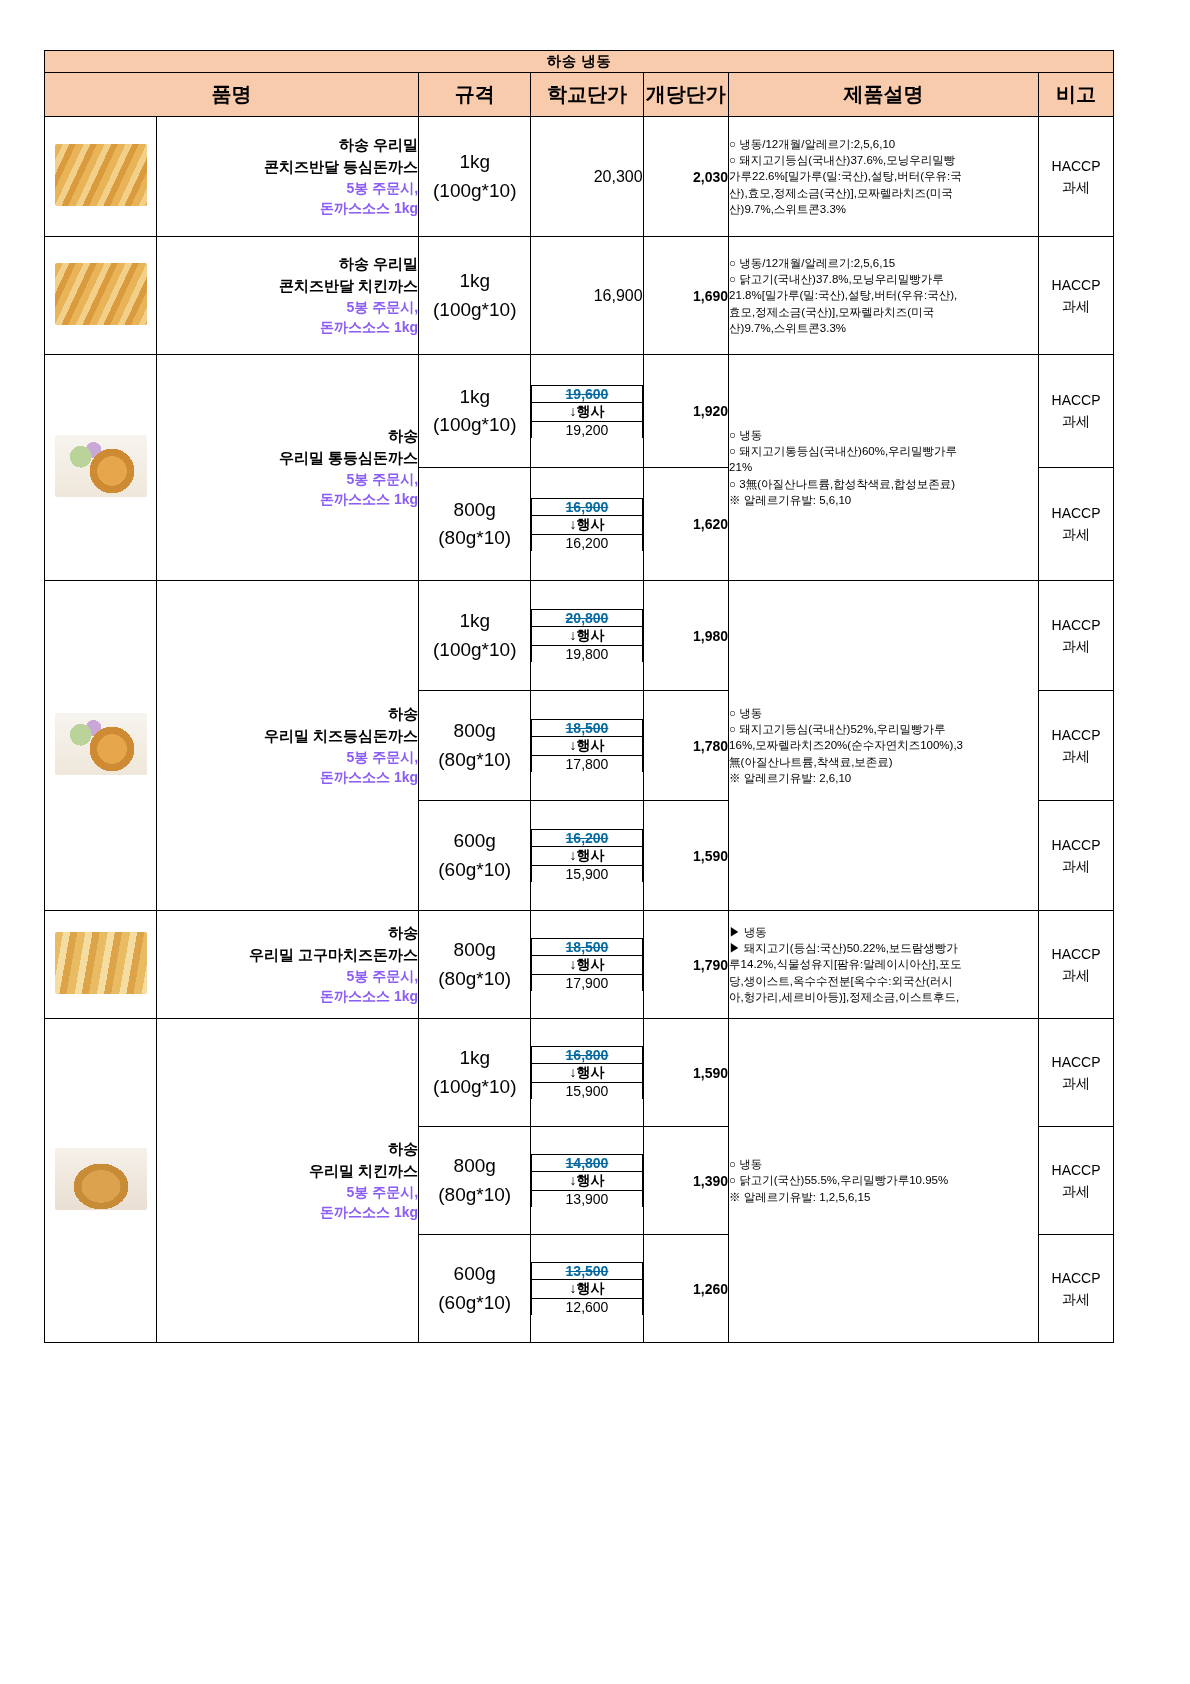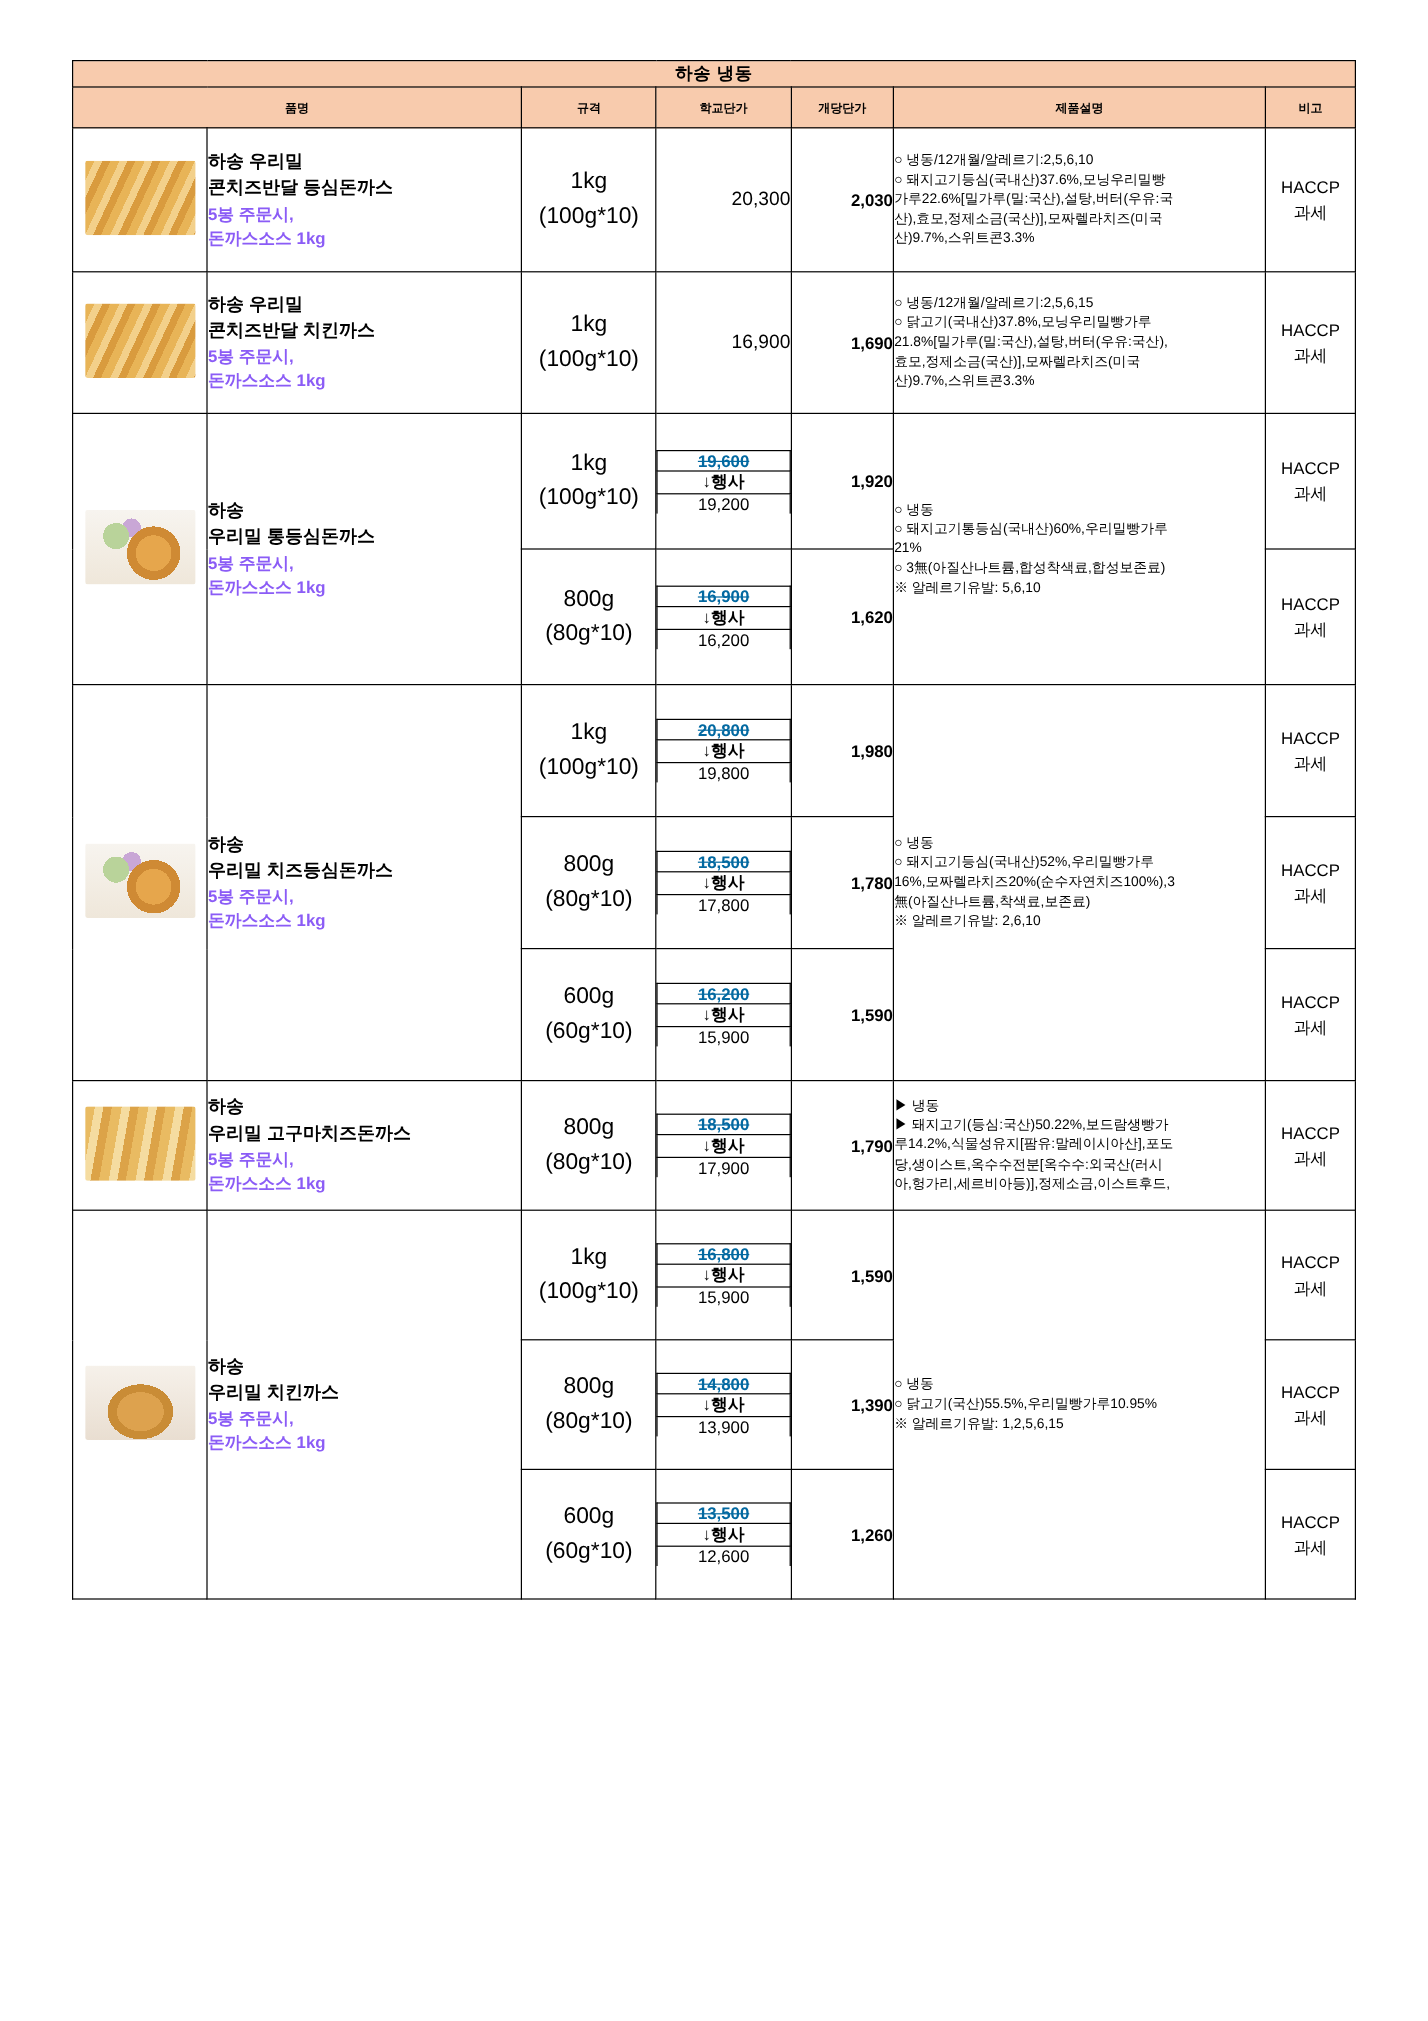--- a/index.html
+++ b/index.html
@@ -12,21 +12,21 @@
     height: 1684px;
     font-family: "Liberation Sans", sans-serif;
     color: #000000;
     -webkit-font-smoothing: antialiased;
   }
   .page {
     position: relative;
     width: 1190px;
     height: 1684px;
     box-sizing: border-box;
-    padding: 50px 60px;
+    padding: 50px 44px;
   }
   table.pricelist {
     border-collapse: collapse;
     table-layout: fixed;
     width: 1070px;
     font-size: 13px;
   }
   table.pricelist td, table.pricelist th {
     border: 1px solid #000000;
     padding: 0;
@@ -37,34 +37,34 @@
     background: #f8cbad;
     text-align: center;
     font-size: 14.5px;
     font-weight: bold;
     height: 22px;
     letter-spacing: 0.5px;
   }
   thead td {
     background: #f8cbad;
     text-align: center;
-    font-size: 10px;
-    font-weight: bold;
-    height: 34px;
+    font-size: 20px;
+    font-weight: bold;
+    height: 44px;
   }
   
   .c-img   { width: 105px; }
   .c-name  { width: 245px; }
   .c-spec  { width: 105px; }
   .c-price { width: 105px; }
   .c-unit  { width: 80px;  }
   .c-desc  { width: 290px; }
   .c-note  { width: 70px;  }
   .name-cell {
-    text-align: left;
+    text-align: right;
     line-height: 1.45;
     padding: 6px 4px;
   }
   .name-main {
     font-weight: bold;
     font-size: 15px;
     display: block;
   }
   .name-sub {
     font-weight: bold;

